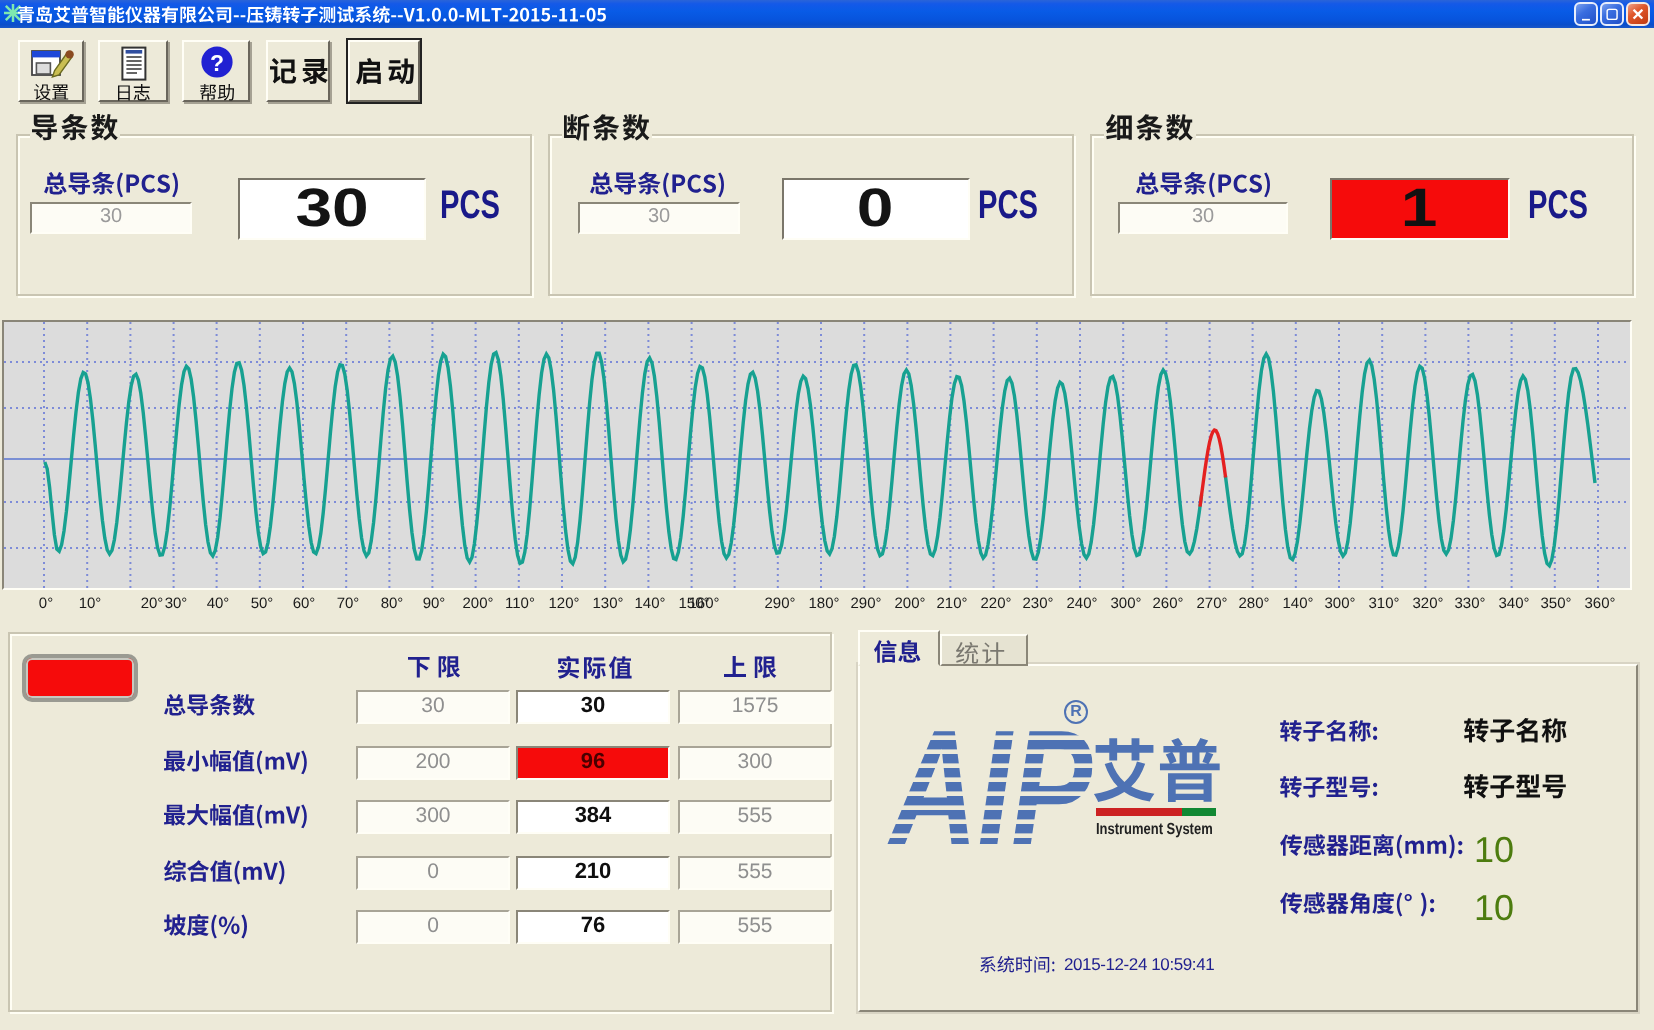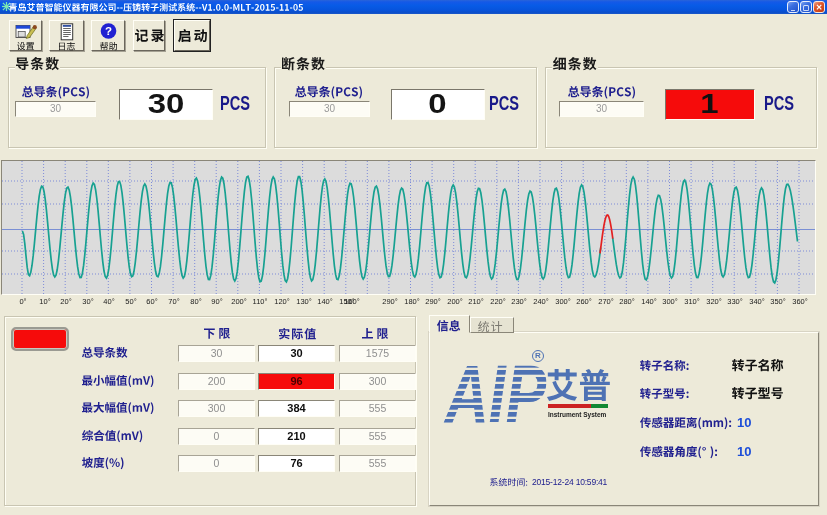--- a/index.html
+++ b/index.html
@@ -31,21 +31,21 @@
 .cval{background:#fff;border:1px solid;border-color:#8a8678 #fffef6 #fffef6 #8a8678;color:#0e0e0e;font-weight:bold;}
 .cred{background:#f60b0b;border:1px solid;border-color:#8a8678 #fffef6 #fffef6 #8a8678;color:#4a0000;font-weight:bold;}
 #panR{position:absolute;left:429px;top:332px;width:390px;height:174px;border:1px solid;
  border-color:#fffef6 #8a8678 #8a8678 #fffef6;box-shadow:0 0 0 1px #d8d4c4;}
 #tab1{position:absolute;left:429px;top:315px;width:41px;height:18px;border:1px solid;border-color:#fffef6 #8a8678 transparent #fffef6;background:#EDEAD9;}
 #tab2{position:absolute;left:470px;top:317px;width:44px;height:16px;border:1px solid;border-color:#fffef6 #8a8678 #8a8678 #fffef6;background:#e6e3d2;}
 #aipreg{position:absolute;left:532px;top:350px;width:12px;height:12px;border:1px solid #4e72b4;border-radius:50%;
  color:#4e72b4;font-size:8px;line-height:10px;text-align:center;font-weight:bold;}
 #aipbar{position:absolute;left:548px;top:404px;width:60px;height:4px;background:linear-gradient(90deg,#cc2222 0 72%,#118833 72% 100%);}
 #aipsys{position:absolute;left:548px;top:410px;width:62px;font-size:8px;font-weight:bold;color:#222;white-space:nowrap;transform:scale(0.81,1);transform-origin:left;}
-.rfv{position:absolute;font-size:13px;color:#1d4ed8;font-weight:bold;white-space:nowrap;}
+.rfv{position:absolute;font-size:18px;color:#4d7c0f;font-weight:normal;white-space:nowrap;}
 #sysdate{position:absolute;left:532px;top:477px;font-size:8.5px;color:#21218f;white-space:nowrap;letter-spacing:-0.2px;}
 </style></head><body>
 
 <div id="titlebar">
  <svg id="titleicon" viewBox="0 0 10 10">
       <g stroke="#7ee8b0" stroke-width="1.4">
         <line x1="5" y1="0" x2="5" y2="10"></line>
         <line x1="0" y1="5" x2="10" y2="5"></line>
         <line x1="1" y1="1" x2="9" y2="9"></line>
         <line x1="9" y1="1" x2="1" y2="9"></line>
@@ -146,21 +146,21 @@
       <line x1="0" y1="90" x2="813" y2="90" class="gh"></line>
       <line x1="0" y1="113" x2="813" y2="113" class="gh"></line>
   <line x1="0" y1="68.5" x2="813" y2="68.5" stroke="#7a8fd4" stroke-width="1"></line>
   <path d="M20.4 70.0 L21.6 73.4 L22.8 82.6 L24.0 94.9 L25.2 106.4 L26.4 113.6 L27.6 114.7 L28.8 111.4 L30.0 104.5 L31.2 94.7 L32.4 82.7 L33.6 69.7 L34.8 56.7 L36.0 44.9 L37.2 35.1 L38.4 28.4 L39.6 25.2 L40.8 25.9 L42.0 30.3 L43.2 38.2 L44.4 48.9 L45.6 61.4 L46.8 74.7 L48.0 87.6 L49.2 99.1 L50.4 108.1 L51.6 113.9 L52.8 116.0 L54.0 114.2 L55.2 108.8 L56.4 100.1 L57.6 88.9 L58.8 76.2 L60.0 63.1 L61.2 50.6 L62.4 39.9 L63.6 31.8 L64.8 27.1 L66.0 26.1 L67.2 29.0 L68.4 35.6 L69.6 45.2 L70.8 57.0 L72.0 70.1 L73.2 83.3 L74.4 95.5 L75.6 105.7 L76.8 112.9 L78.0 116.6 L79.2 116.4 L80.4 112.2 L81.6 104.4 L82.8 93.6 L84.0 80.7 L85.2 66.9 L86.4 53.3 L87.6 41.1 L88.8 31.3 L90.0 24.8 L91.2 22.1 L92.4 23.4 L93.6 28.7 L94.8 37.5 L96.0 49.0 L97.2 62.3 L98.4 76.2 L99.6 89.5 L100.8 101.1 L102.0 110.0 L103.2 115.4 L104.4 117.0 L105.6 114.4 L106.8 107.9 L108.0 98.0 L109.2 85.6 L110.4 71.8 L111.6 57.6 L112.8 44.4 L114.0 33.3 L115.2 25.1 L116.4 20.7 L117.6 20.4 L118.8 24.1 L120.0 31.6 L121.2 42.2 L122.4 55.0 L123.6 68.9 L124.8 82.7 L126.0 95.3 L127.2 105.6 L128.4 112.6 L129.6 115.8 L130.8 115.0 L132.0 110.3 L133.2 102.1 L134.4 91.1 L135.6 78.3 L136.8 64.7 L138.0 51.5 L139.2 39.9 L140.4 30.8 L141.6 25.0 L142.8 23.0 L144.0 25.0 L145.2 30.8 L146.4 39.9 L147.6 51.5 L148.8 64.7 L150.0 78.3 L151.2 91.1 L152.4 102.1 L153.6 110.3 L154.8 115.0 L156.0 115.8 L157.2 112.6 L158.4 105.7 L159.6 95.5 L160.8 83.1 L162.0 69.4 L163.2 55.6 L164.4 42.9 L165.6 32.4 L166.8 25.0 L168.0 21.4 L169.2 21.7 L170.4 26.1 L171.6 34.1 L172.8 45.2 L174.0 58.2 L175.2 72.2 L176.4 85.9 L177.6 98.2 L178.8 108.0 L180.0 114.4 L181.2 117.0 L182.4 115.4 L183.6 109.6 L184.8 100.2 L186.0 88.0 L187.2 74.0 L188.4 59.4 L189.6 45.4 L190.8 33.3 L192.0 24.1 L193.2 18.5 L194.4 17.1 L195.6 20.0 L196.8 27.0 L198.0 37.5 L199.2 50.6 L200.4 65.2 L201.6 80.0 L202.8 93.9 L204.0 105.5 L205.2 113.9 L206.4 118.4 L207.6 118.5 L208.8 114.4 L210.0 106.2 L211.2 94.7 L212.4 80.9 L213.6 65.9 L214.8 51.1 L216.0 37.7 L217.2 26.8 L218.4 19.4 L219.6 16.1 L220.8 17.3 L222.0 22.7 L223.2 32.0 L224.4 44.4 L225.6 58.8 L226.8 74.0 L228.0 88.7 L229.2 101.6 L230.4 111.7 L231.6 118.0 L232.8 120.0 L234.0 117.6 L235.2 110.9 L236.4 100.4 L237.6 87.2 L238.8 72.3 L240.0 57.0 L241.2 42.6 L242.4 30.3 L243.6 21.2 L244.8 16.0 L246.0 15.3 L247.2 19.0 L248.4 26.9 L249.6 38.4 L250.8 52.4 L252.0 67.7 L253.2 83.0 L254.4 97.1 L255.6 108.6 L256.8 116.7 L258.0 120.7 L259.2 120.1 L260.4 115.1 L261.6 106.2 L262.8 94.0 L264.0 79.6 L265.2 64.3 L266.4 49.4 L267.6 36.1 L268.8 25.5 L270.0 18.6 L271.2 16.0 L272.4 17.9 L273.6 24.1 L274.8 34.1 L276.0 47.0 L277.2 61.8 L278.4 77.1 L279.6 91.7 L280.8 104.4 L282.0 113.9 L283.2 119.6 L284.4 120.9 L285.6 117.7 L286.8 110.3 L288.0 99.2 L289.2 85.5 L290.4 70.3 L291.6 54.9 L292.8 40.6 L294.0 28.6 L295.2 20.0 L296.4 15.6 L297.6 15.6 L298.8 20.0 L300.0 28.5 L301.2 40.3 L302.4 54.5 L303.6 69.7 L304.8 84.8 L306.0 98.4 L307.2 109.4 L308.4 116.7 L309.6 119.9 L310.8 118.6 L312.0 113.1 L313.2 103.8 L314.4 91.6 L315.6 77.4 L316.8 62.5 L318.0 48.1 L319.2 35.6 L320.4 25.9 L321.6 19.8 L322.8 18.0 L324.0 20.5 L325.2 27.1 L326.4 37.3 L327.6 50.1 L328.8 64.5 L330.0 79.2 L331.2 93.0 L332.4 104.8 L333.6 113.4 L334.8 118.2 L336.0 118.7 L337.2 115.1 L338.4 107.7 L339.6 97.1 L340.8 84.2 L342.0 70.2 L343.2 56.2 L344.4 43.4 L345.6 32.9 L346.8 25.7 L348.0 22.2 L349.2 22.9 L350.4 27.6 L351.6 36.0 L352.8 47.2 L354.0 60.4 L355.2 74.4 L356.4 88.0 L357.6 100.1 L358.8 109.6 L360.0 115.8 L361.2 118.0 L362.4 116.2 L363.6 110.5 L364.8 101.6 L366.0 90.0 L367.2 76.9 L368.4 63.3 L369.6 50.4 L370.8 39.3 L372.0 31.0 L373.2 26.1 L374.4 25.1 L375.6 28.0 L376.8 34.6 L378.0 44.2 L379.2 56.0 L380.4 69.1 L381.6 82.3 L382.8 94.5 L384.0 104.7 L385.2 111.9 L386.4 115.6 L387.6 115.4 L388.8 111.5 L390.0 104.2 L391.2 94.1 L392.4 82.0 L393.6 69.1 L394.8 56.3 L396.0 44.9 L397.2 35.7 L398.4 29.6 L399.6 27.1 L400.8 28.3 L402.0 33.3 L403.2 41.5 L404.4 52.3 L405.6 64.7 L406.8 77.7 L408.0 90.2 L409.2 101.1 L410.4 109.4 L411.6 114.5 L412.8 116.0 L414.0 113.4 L415.2 107.1 L416.4 97.4 L417.6 85.3 L418.8 71.7 L420.0 57.8 L421.2 44.9 L422.4 34.0 L423.6 26.0 L424.8 21.7 L426.0 21.4 L427.2 25.1 L428.4 32.6 L429.6 43.2 L430.8 56.0 L432.0 69.9 L433.2 83.7 L434.4 96.3 L435.6 106.6 L436.8 113.6 L438.0 116.8 L439.2 116.0 L440.4 111.3 L441.6 103.1 L442.8 92.1 L444.0 79.3 L445.2 65.7 L446.4 52.5 L447.6 40.9 L448.8 31.8 L450.0 26.0 L451.2 24.0 L452.4 26.0 L453.6 31.8 L454.8 40.9 L456.0 52.5 L457.2 65.7 L458.4 79.3 L459.6 92.1 L460.8 103.1 L462.0 111.3 L463.2 116.0 L464.4 116.8 L465.6 113.8 L466.8 107.2 L468.0 97.6 L469.2 85.8 L470.4 72.8 L471.6 59.8 L472.8 47.8 L474.0 37.8 L475.2 30.8 L476.4 27.3 L477.6 27.7 L478.8 31.8 L480.0 39.5 L481.2 49.9 L482.4 62.3 L483.6 75.6 L484.8 88.6 L486.0 100.2 L487.2 109.4 L488.4 115.5 L489.6 118.0 L490.8 116.5 L492.0 111.4 L493.2 102.9 L494.4 91.9 L495.6 79.3 L496.8 66.2 L498.0 53.6 L499.2 42.7 L500.4 34.4 L501.6 29.3 L502.8 28.1 L504.0 30.6 L505.2 36.9 L506.4 46.3 L507.6 58.0 L508.8 71.0 L510.0 84.2 L511.2 96.6 L512.4 106.9 L513.6 114.4 L514.8 118.4 L516.0 118.6 L517.2 115.0 L518.4 107.9 L519.6 98.0 L520.8 86.1 L522.0 73.1 L523.2 60.3 L524.4 48.7 L525.6 39.3 L526.8 33.0 L528.0 30.1 L529.2 31.1 L530.4 35.7 L531.6 43.6 L532.8 54.0 L534.0 66.2 L535.2 79.1 L536.4 91.5 L537.6 102.4 L538.8 110.9 L540.0 116.3 L541.2 118.0 L542.4 115.9 L543.6 110.1 L544.8 101.1 L546.0 89.6 L547.2 76.7 L548.4 63.4 L549.6 50.9 L550.8 40.2 L552.0 32.3 L553.2 27.9 L554.4 27.2 L555.6 30.4 L556.8 37.1 L558.0 46.9 L559.2 58.7 L560.4 71.7 L561.6 84.7 L562.8 96.7 L564.0 106.5 L565.2 113.4 L566.4 116.7 L567.6 116.2 L568.8 111.8 L570.0 103.9 L571.2 93.1 L572.4 80.4 L573.6 66.8 L574.8 53.6 L576.0 41.8 L577.2 32.4 L578.4 26.3 L579.6 24.0 L580.8 25.7 L582.0 31.1 L583.2 39.8 L584.4 51.2 L585.6 64.1 L586.8 77.6 L588.0 90.4 L589.2 101.4 L590.4 109.8 L591.6 114.8 L592.8 115.9 L594.0 114.1 L595.2 109.7 L596.4 103.3 L597.6 95.2 L598.8 86.3" fill="none" stroke="#17a191" stroke-width="1.7"></path>
   <path d="M610.7 76.9 L611.9 86.1 L613.1 95.2 L614.3 103.4 L615.5 110.1 L616.7 114.8 L617.9 116.9 L619.1 115.9 L620.3 110.8 L621.5 101.9 L622.7 89.9 L623.9 76.0 L625.1 61.3 L626.3 47.0 L627.5 34.3 L628.7 24.4 L629.9 18.2 L631.1 16.0 L632.3 18.2 L633.5 24.6 L634.7 34.7 L635.9 47.6 L637.1 62.2 L638.3 77.2 L639.5 91.4 L640.7 103.6 L641.9 112.7 L643.1 117.9 L644.3 118.8 L645.5 116.0 L646.7 109.8 L647.9 100.7 L649.1 89.5 L650.3 77.3 L651.5 65.0 L652.7 53.6 L653.9 44.2 L655.1 37.6 L656.3 34.3 L657.5 34.6 L658.7 38.4 L659.9 45.4 L661.1 54.9 L662.3 66.2 L663.5 78.3 L664.7 90.1 L665.9 100.7 L667.1 109.2 L668.3 114.8 L669.5 117.0 L670.7 115.4 L671.9 109.8 L673.1 100.6 L674.3 88.6 L675.5 74.9 L676.7 60.5 L677.9 46.9 L679.1 35.0 L680.3 25.9 L681.5 20.5 L682.7 19.1 L683.9 21.8 L685.1 28.6 L686.3 38.7 L687.5 51.3 L688.7 65.3 L689.9 79.6 L691.1 92.8 L692.3 104.0 L693.5 112.1 L694.7 116.4 L695.9 116.6 L697.1 112.7 L698.3 105.2 L699.5 94.6 L700.7 81.8 L701.9 68.0 L703.1 54.4 L704.3 42.0 L705.5 32.0 L706.7 25.2 L707.9 22.1 L709.1 23.1 L710.3 28.1 L711.5 36.5 L712.7 47.7 L713.9 60.7 L715.1 74.4 L716.3 87.7 L717.5 99.4 L718.7 108.5 L719.9 114.2 L721.1 116.0 L722.3 113.9 L723.5 108.2 L724.7 99.2 L725.9 87.9 L727.1 75.1 L728.3 62.0 L729.5 49.6 L730.7 39.1 L731.9 31.3 L733.1 26.9 L734.3 26.2 L735.5 29.4 L736.7 36.3 L737.9 46.1 L739.1 58.1 L740.3 71.2 L741.5 84.4 L742.7 96.5 L743.9 106.4 L745.1 113.3 L746.3 116.7 L747.5 116.2 L748.7 112.0 L749.9 104.3 L751.1 93.9 L752.3 81.6 L753.5 68.4 L754.7 55.6 L755.9 44.2 L757.1 35.1 L758.3 29.3 L759.5 27.0 L760.7 28.7 L761.9 34.3 L763.1 43.4 L764.3 55.1 L765.5 68.4 L766.7 82.3 L767.9 95.5 L769.1 106.9 L770.3 115.6 L771.5 120.7 L772.7 121.9 L773.9 118.9 L775.1 112.0 L776.3 101.6 L777.5 88.8 L778.7 74.6 L779.9 60.2 L781.1 46.9 L782.3 35.7 L783.5 27.7 L784.7 23.5 L785.9 23.3 L787.1 25.3 L788.3 29.4 L789.5 35.3 L790.7 42.7 L791.9 51.3 L793.1 60.8 L794.3 70.6 L795.5 80.5" fill="none" stroke="#17a191" stroke-width="1.7"></path>
   <path d="M598.0 92.3 L598.8 86.3 L599.6 80.3 L600.4 74.4 L601.2 69.0 L602.0 64.1 L602.8 60.1 L603.6 57.0 L604.4 54.9 L605.2 54.0 L606.0 54.3 L606.8 55.8 L607.6 58.4 L608.4 62.1 L609.2 66.6 L610.0 71.9 L610.8 77.7" fill="none" stroke="#e42020" stroke-width="1.7"></path>
  </svg>
 </div>
 <span class="axl" style="left:11px">0°</span>
 <span class="axl" style="left:33px">10°</span>
-<span class="axl" style="left:54px">20°</span>
+<span class="axl" style="left:64px">20°</span>
 <span class="axl" style="left:76px">30°</span>
 <span class="axl" style="left:97px">40°</span>
 <span class="axl" style="left:119px">50°</span>
 <span class="axl" style="left:140px">60°</span>
 <span class="axl" style="left:162px">70°</span>
 <span class="axl" style="left:184px">80°</span>
 <span class="axl" style="left:205px">90°</span>
 <span class="axl" style="left:227px">200°</span>
 <span class="axl" style="left:248px">110°</span>
 <span class="axl" style="left:270px">120°</span>

